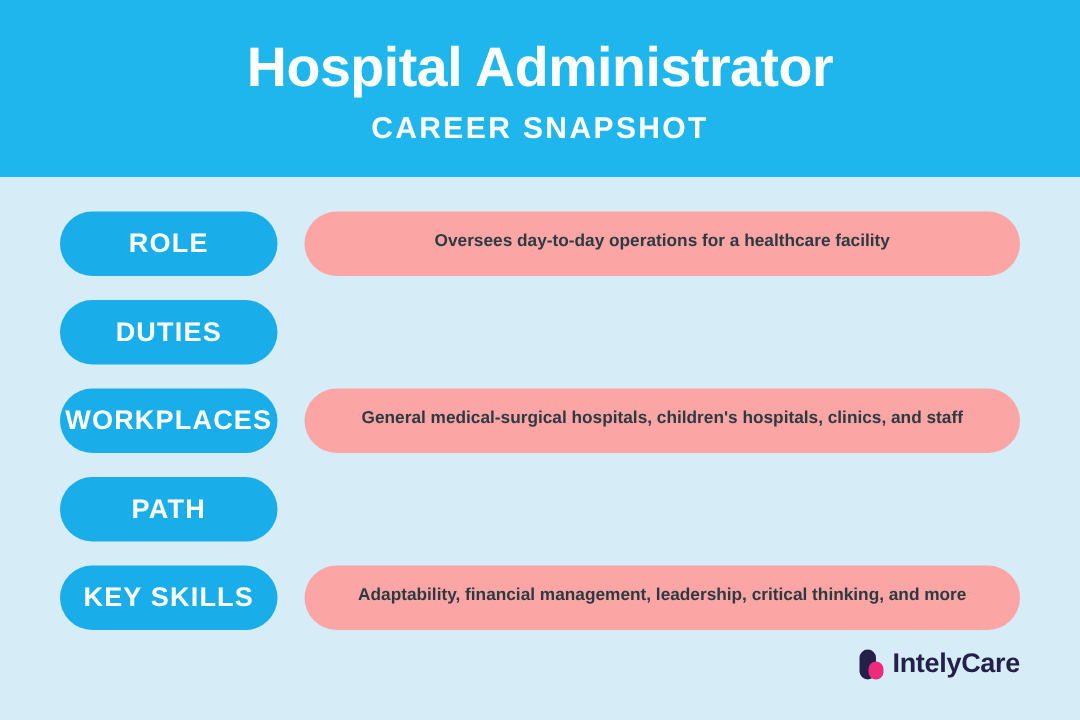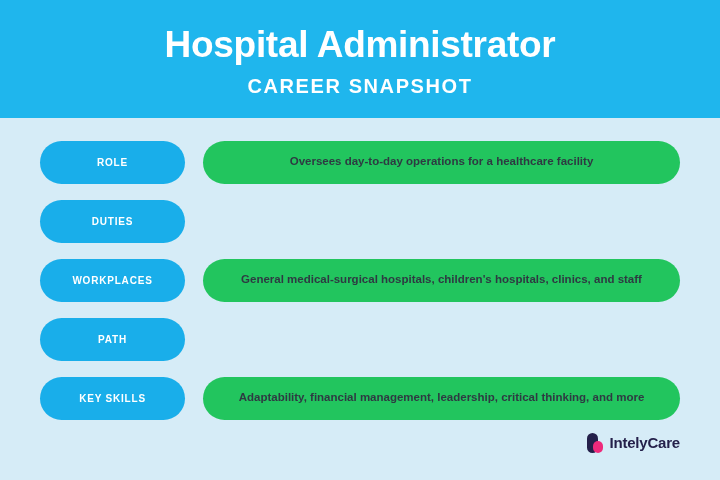--- a/index.html
+++ b/index.html
@@ -66,31 +66,31 @@
     height: 43px;
     background: #19aeea;
     border-radius: 22px;
     display: flex;
     align-items: center;
     justify-content: center;
     flex: 0 0 145px;
   }
   .pill-label {
     color: #ffffff;
-    font-size: 10px;
+    font-size: 18px;
     font-weight: bold;
     letter-spacing: 0.8px;
     text-align: center;
     white-space: nowrap;
   }
   .value-box {
     margin-left: 18px;
     flex: 1;
     height: 43px;
-    background: #22c55e;
+    background: #fca5a5;
     border-radius: 22px;
     display: flex;
     align-items: center;
     justify-content: center;
     padding: 0 14px;
   }
   .value-text {
     color: #2e3a42;
     font-size: 11.5px;
     font-weight: bold;
@@ -128,21 +128,21 @@
   .brand-mark .blob-pink {
     position: absolute;
     left: 6px;
     top: 8px;
     width: 10px;
     height: 12px;
     background: #ee2a7b;
     border-radius: 5px 5px 5px 5px;
   }
   .brand-name {
-    font-size: 15px;
+    font-size: 18px;
     font-weight: bold;
     color: #24204a;
     letter-spacing: -0.2px;
   }
 </style>
 </head>
 <body>
 
 <div class="infographic">
 

